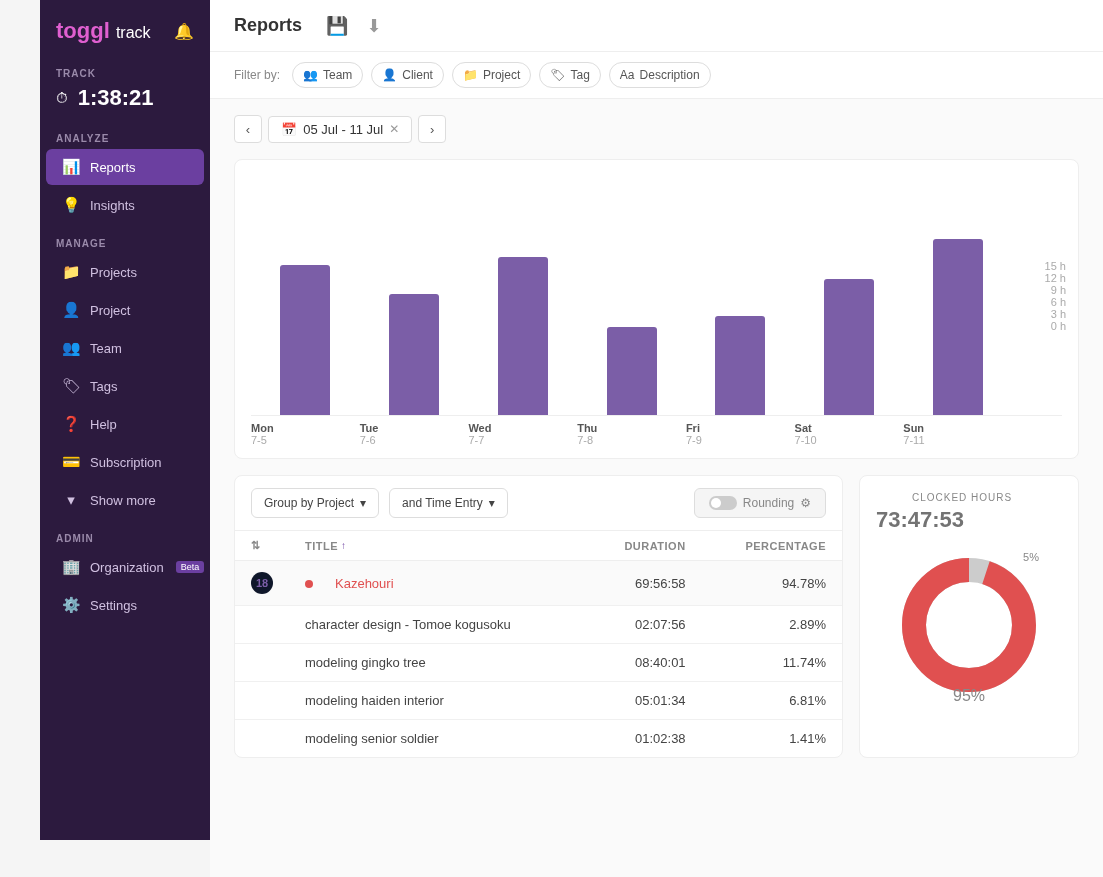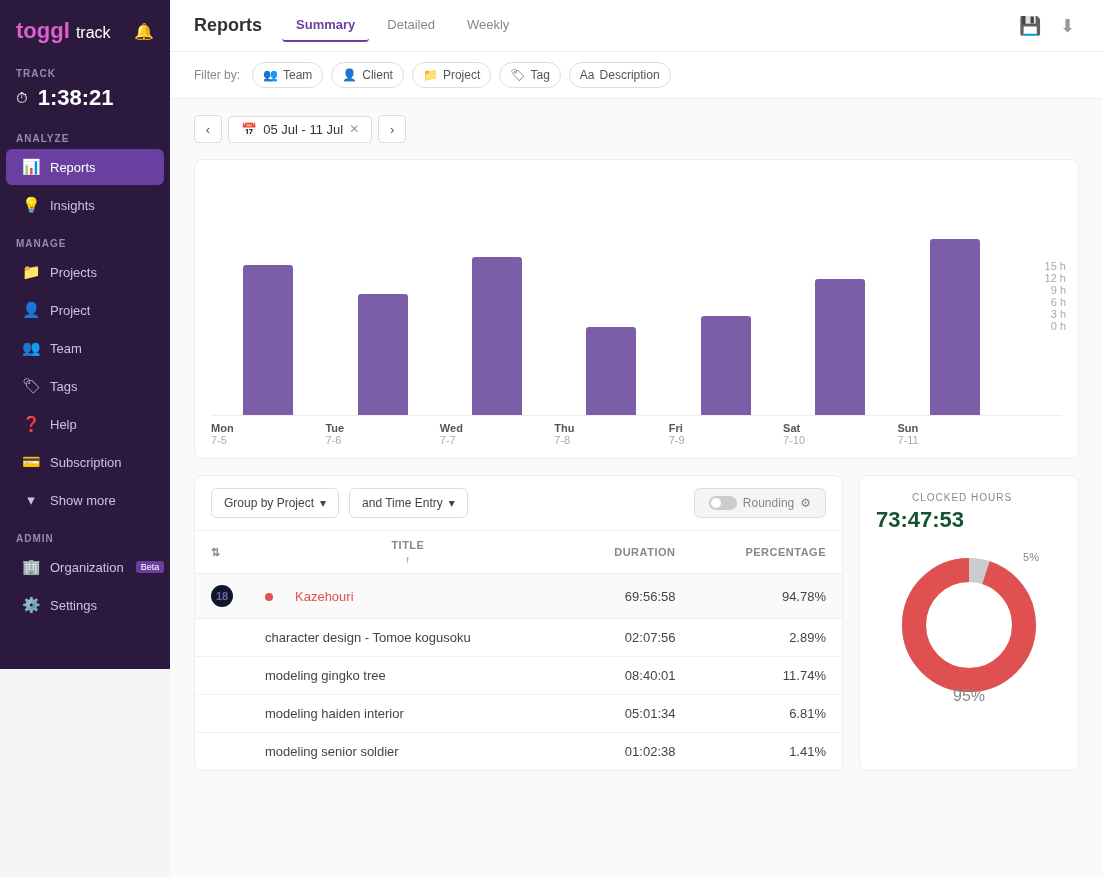--- a/index.html
+++ b/index.html
@@ -6,22 +6,23 @@
     body { font-family: -apple-system, BlinkMacSystemFont, 'Segoe UI', sans-serif; display: flex; height: 877px; overflow: hidden; background: #f5f5f5; }
 
     
     .sidebar {
       width: 170px;
       min-width: 170px;
       background: #2c1a3e;
       color: #fff;
       display: flex;
       flex-direction: column;
-      height: 669px;
+      height: 840px;
       overflow: hidden;
+      margin-left: 40px;
     }
     .sidebar-logo {
       padding: 18px 16px 10px;
       display: flex;
       align-items: center;
       justify-content: space-between;
     }
     .logo-text {
       font-size: 22px;
       font-weight: 700;
@@ -295,21 +296,21 @@
     .entry-num {
       display: inline-flex; align-items: center; justify-content: center;
       width: 22px; height: 22px;
       background: #0f172a;
       border-radius: 50%;
       font-size: 11px;
       color: #7b5ea7;
       font-weight: 600;
     }
     .sort-icon { color: #6b3fa0; font-size: 10px; }
-    .col-sort { display: flex; align-items: center; gap: 3px; flex-direction: column; }
+    .col-sort { display: flex; align-items: center; gap: 3px; }
 
     
     .donut-section {
       width: 220px;
       min-width: 220px;
       background: #fff;
       border: 1px solid #eee;
       border-radius: 8px;
       padding: 16px;
       display: flex;
@@ -322,21 +323,21 @@
       letter-spacing: 1px;
       color: #888;
       text-transform: uppercase;
       margin-bottom: 4px;
       align-self: flex-start;
       margin-left: 36px;
     }
     .clocked-time {
       font-size: 22px;
       font-weight: 700;
-      color: #14532d;
+      color: #737373;
       margin-bottom: 12px;
       align-self: flex-start;
     }
     .donut-wrapper {
       position: relative;
       width: 160px;
       height: 160px;
     }
     .donut-svg { width: 160px; height: 160px; }
     .donut-label-5 {
@@ -417,25 +418,20 @@
   <div class="sidebar-item">
     <span class="icon">⚙️</span>
     <span>Settings</span>
   </div>
 </nav>
 
 <div class="main">
 
   <div class="top-header">
     <span class="page-title-main">Reports</span>
-    <div class="tab-nav">
-      <div class="tab-item active">Summary</div>
-      <div class="tab-item">Detailed</div>
-      <div class="tab-item">Weekly</div>
-    </div>
     <div class="header-actions">
       <button class="header-icon-btn">💾</button>
       <button class="header-icon-btn">⬇</button>
     </div>
   </div>
 
   <div class="filter-bar">
     <span class="filter-label">Filter by:</span>
     <button class="filter-btn">
       <span class="filter-icon">👥</span>

